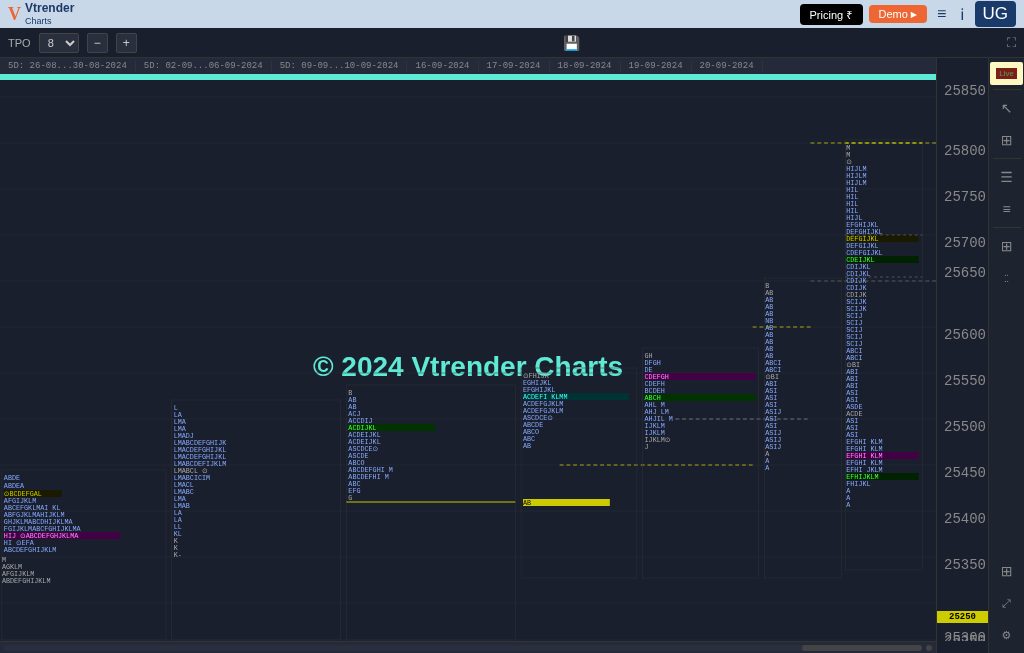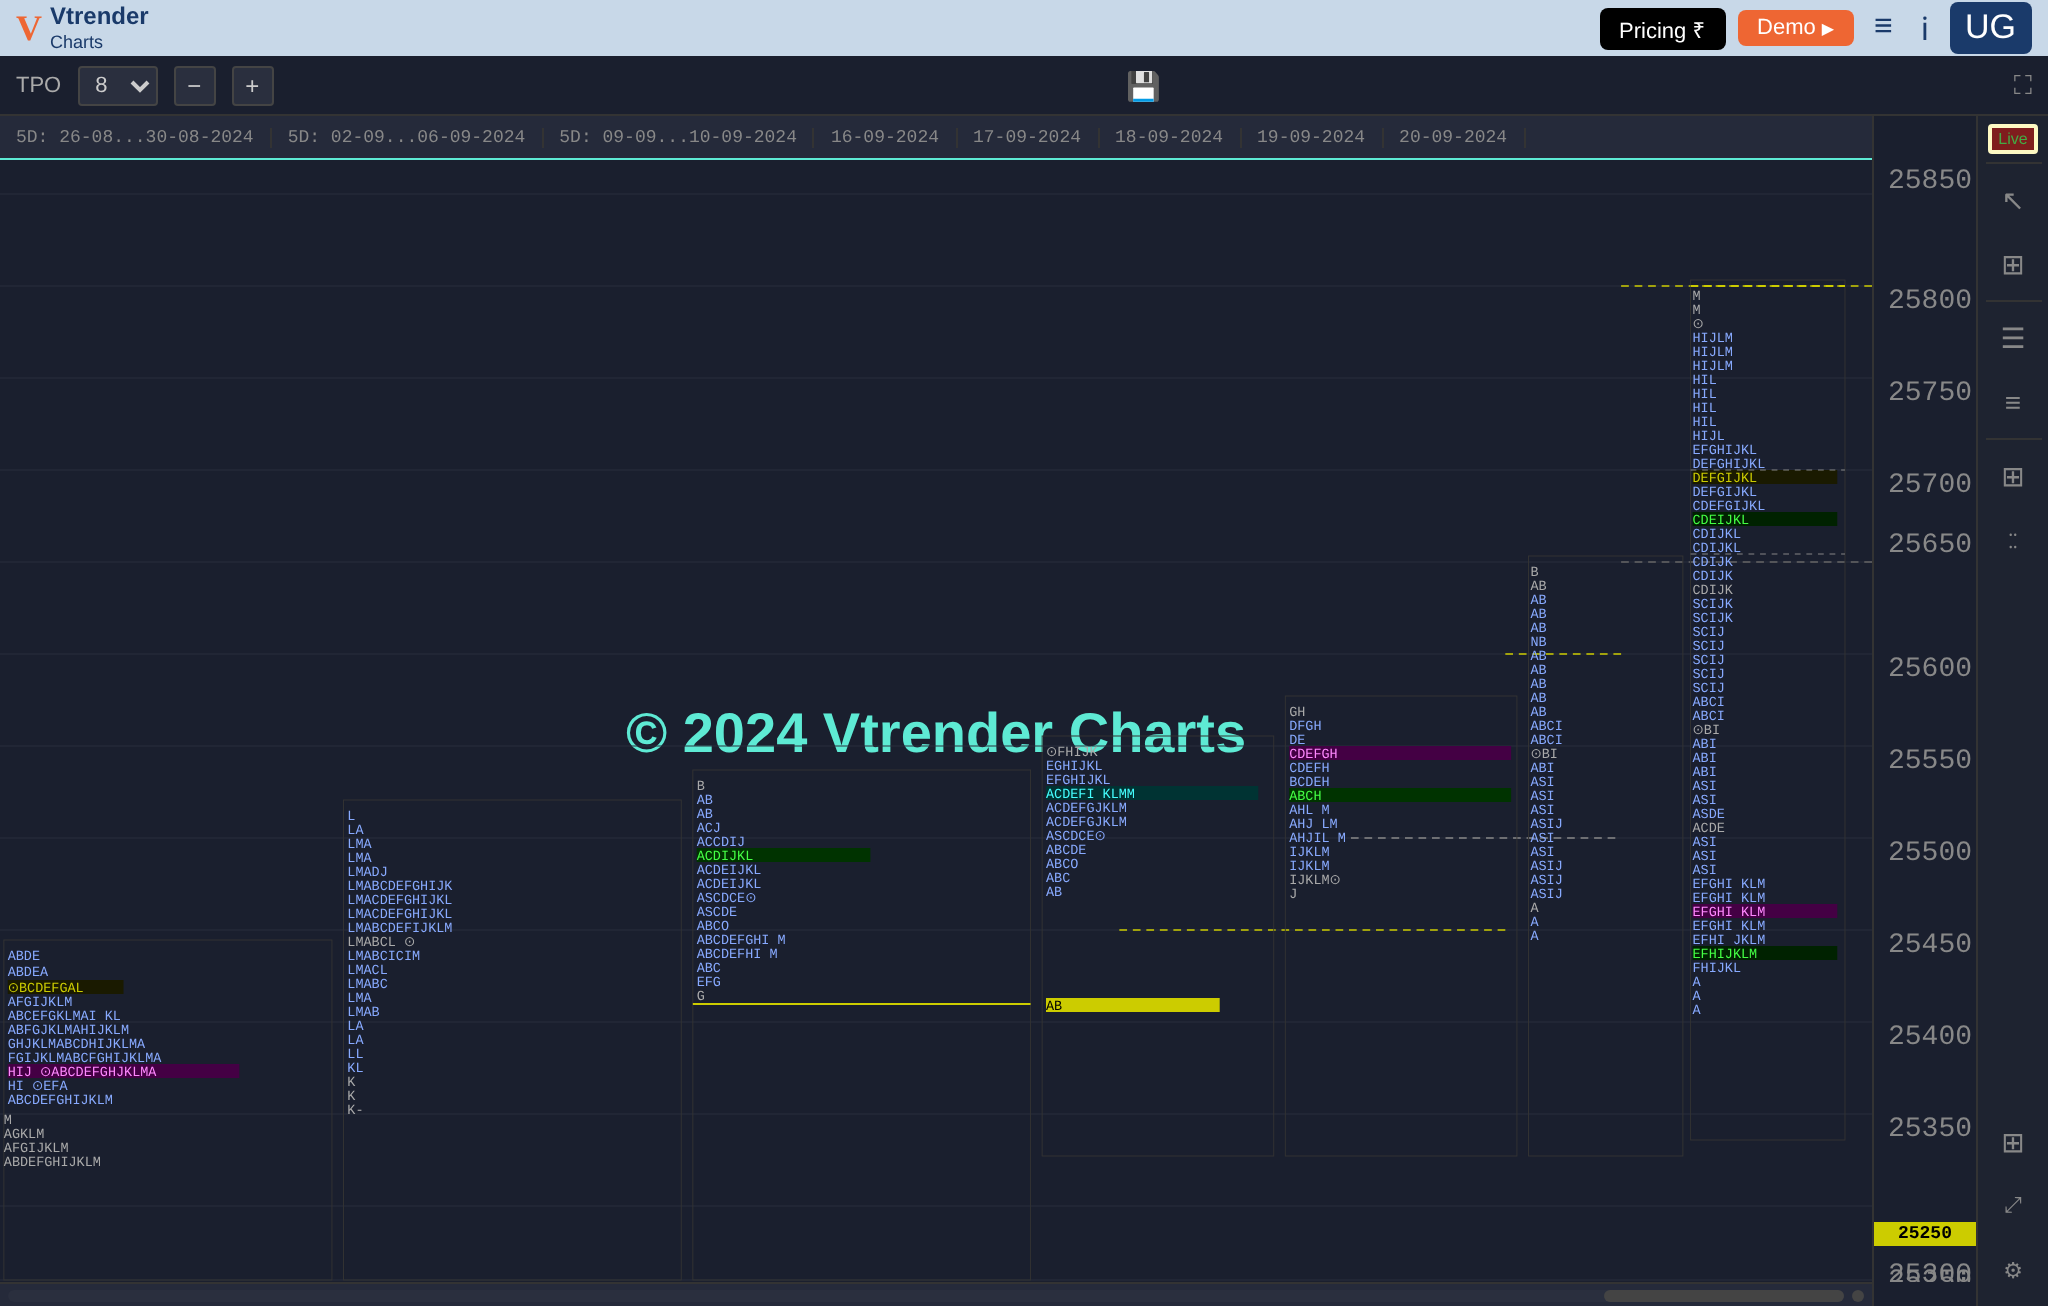--- a/index.html
+++ b/index.html
@@ -31,39 +31,39 @@
     .toolbar-save { background: none; border: none; color: #888; font-size: 14px; cursor: pointer; margin-left: auto; }
 
     
     #main { display: flex; height: calc(653px - 58px); }
 
     
     #chart-area { flex: 1; position: relative; background: #1a1f2e; overflow: hidden; }
 
     
     #date-header {
-      display: flex; background: #252a3a; border-bottom: 1px solid #5eead4;
+      display: flex; background: #252a3a; border-bottom: 6px solid #5eead4;
       height: 22px; align-items: center; font-size: 9px; color: #888;
     }
     .date-cell { padding: 0 8px; border-right: 1px solid #333; white-space: nowrap; }
 
     
     #chart-canvas { position: relative; width: 100%; height: calc(100% - 22px); overflow: hidden; }
     #watermark { position: absolute; top: 50%; left: 50%; transform: translate(-50%, -50%); color: #5eead4; font-size: 28px; font-weight: bold; white-space: nowrap; font-family: sans-serif; pointer-events: none; }
 
     
     #price-axis { width: 52px; background: #1a1f2e; border-left: 1px solid #333; position: relative; font-size: 9px; color: #888; }
 
     
     #right-sidebar { width: 36px; background: #1e2330; border-left: 1px solid #333; display: flex; flex-direction: column; align-items: center; padding: 4px 0; gap: 4px; }
     .sidebar-tool { background: none; border: none; color: #888; font-size: 14px; cursor: pointer; width: 28px; height: 28px; display: flex; align-items: center; justify-content: center; border-radius: 3px; }
     .sidebar-divider { width: 80%; height: 1px; background: #333; }
 
     
-    .live-badge { background: #7f1d1d; color: #4a4; border: 2px solid #fef9c3; font-size: 8px; padding: 1px 3px; border-radius: 2px; text-align: center; font-family: sans-serif; }
+    .live-badge { background: #7f1d1d; color: #4a4; border: 6px solid #fef9c3; font-size: 8px; padding: 1px 3px; border-radius: 2px; text-align: center; font-family: sans-serif; }
 
     
     #bottom-bar { position: absolute; bottom: 0; left: 0; right: 0; height: 12px; background: #252a3a; border-top: 1px solid #333; display: flex; align-items: center; }
     .scroll-track { flex: 1; height: 6px; background: #2a2f3e; border-radius: 3px; margin: 0 4px; position: relative; }
     .scroll-thumb { position: absolute; right: 0; width: 120px; height: 6px; background: #444; border-radius: 3px; }
 
     
     .p-label { position: absolute; right: 2px; font-size: 14px; color: #888; white-space: nowrap; }
   </style>
 </head>

